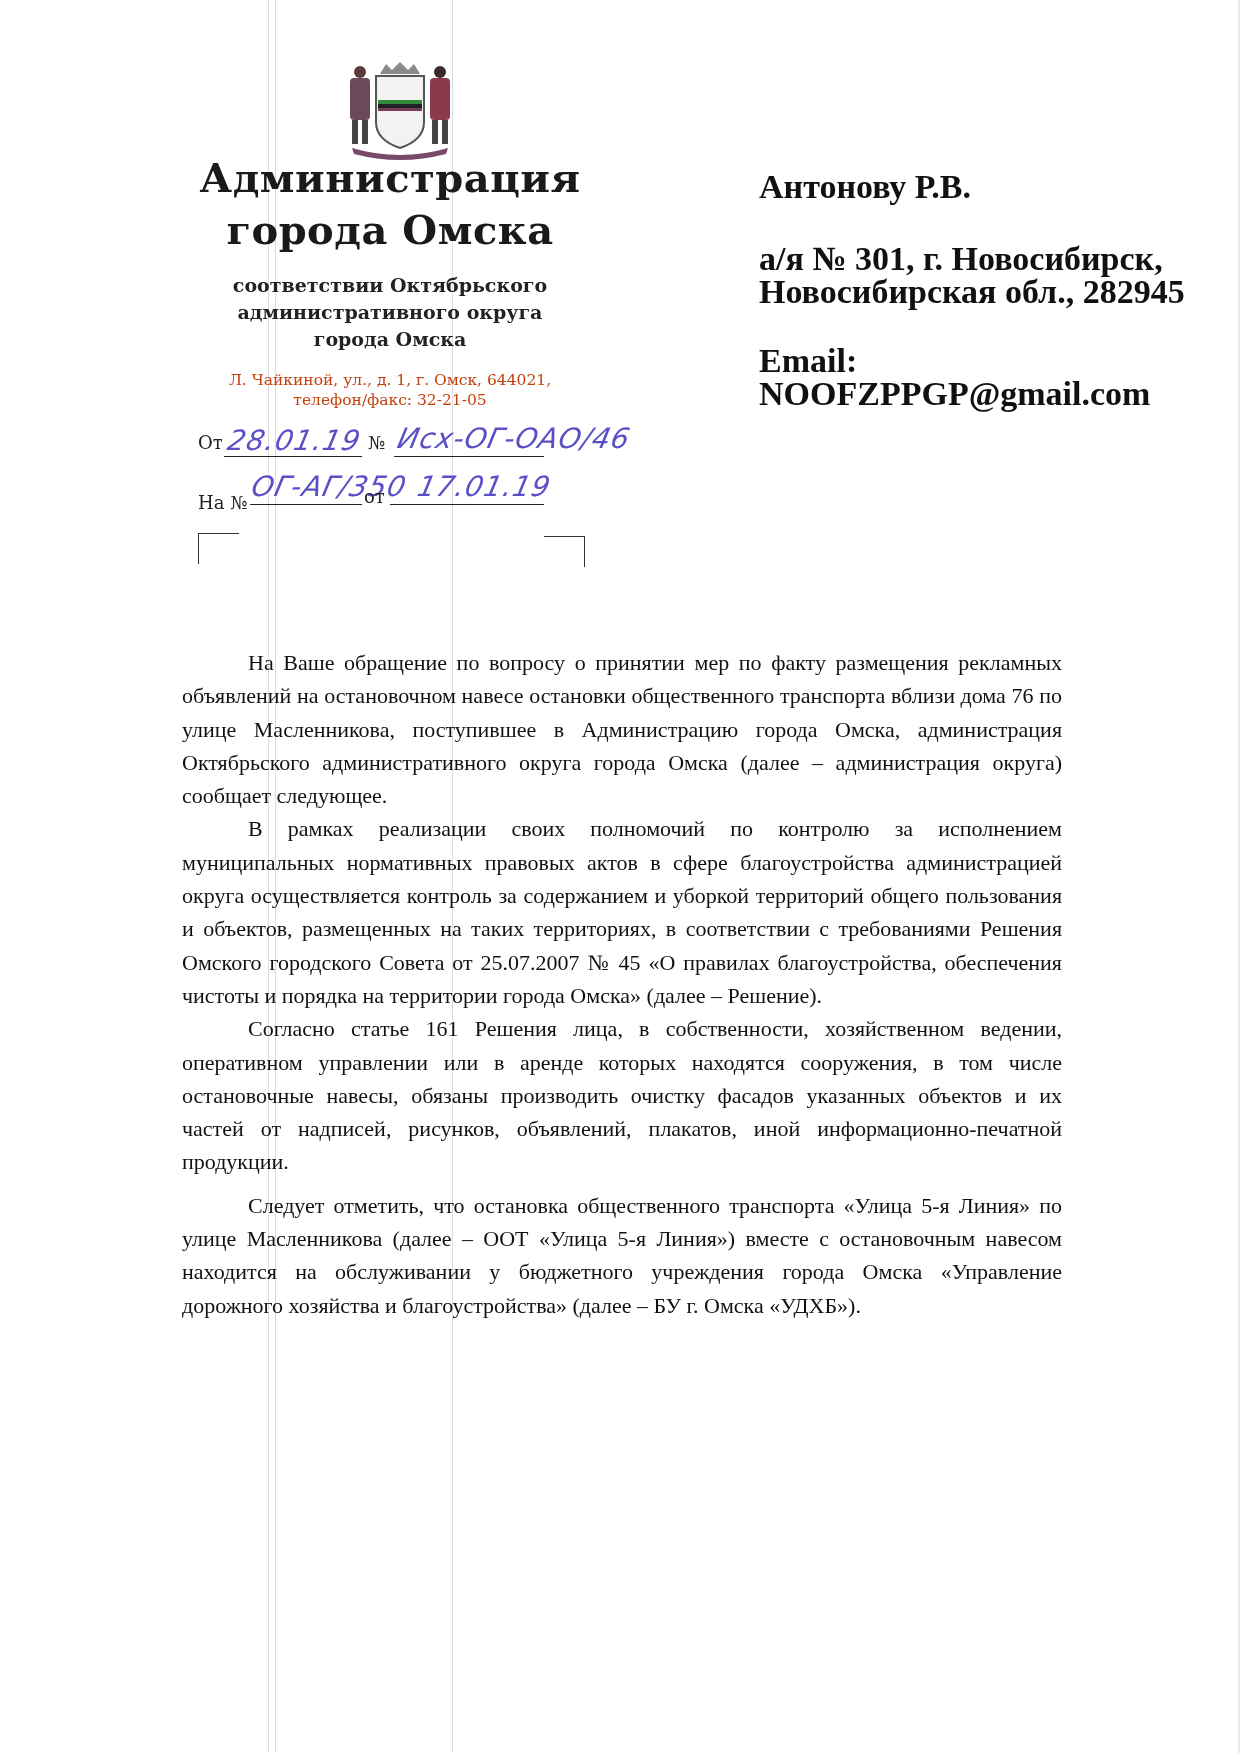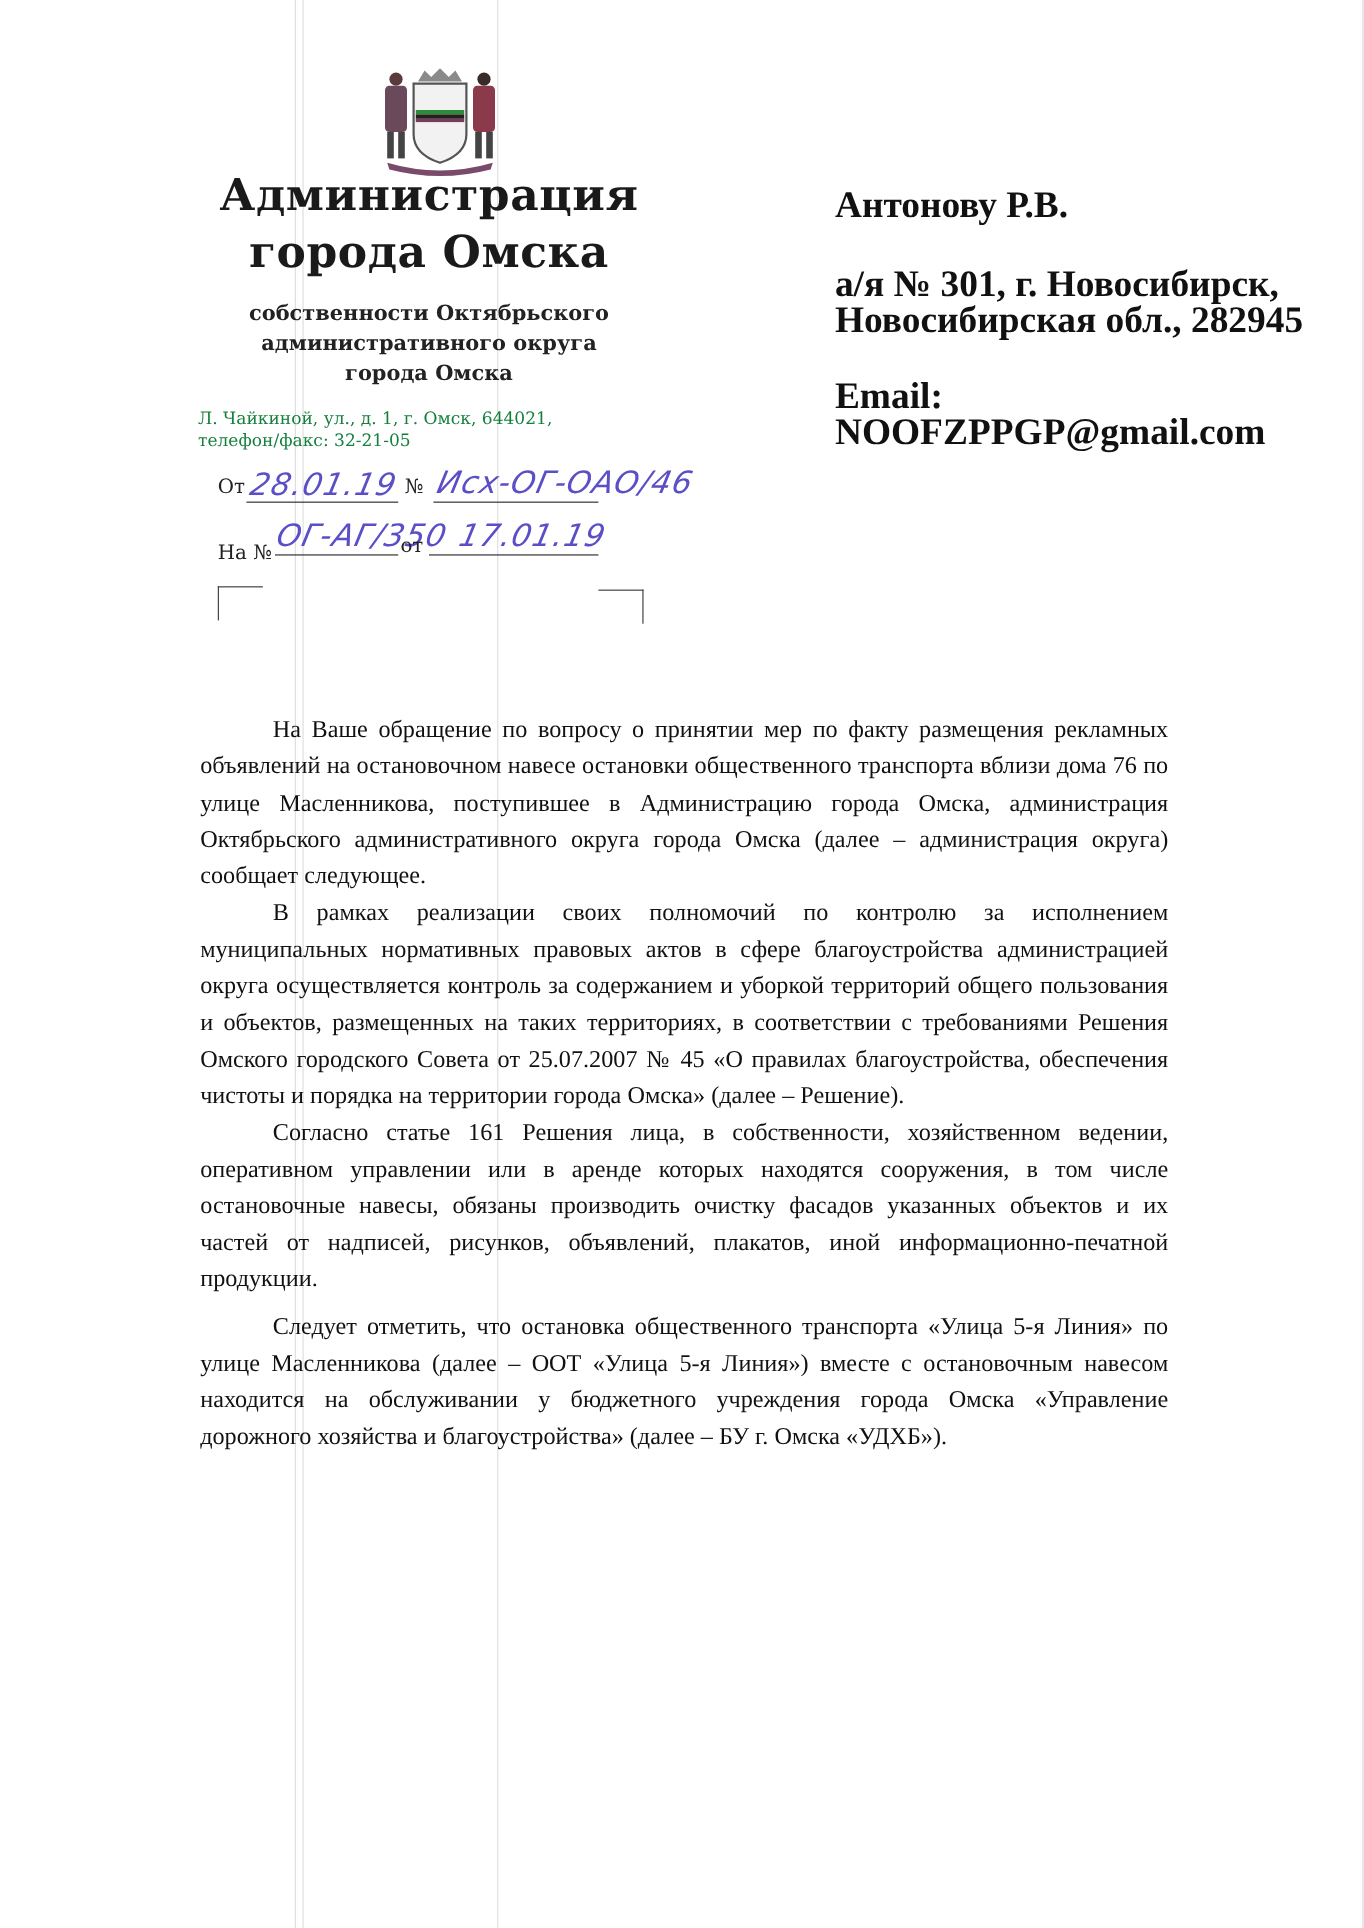--- a/index.html
+++ b/index.html
@@ -5,21 +5,21 @@
   html, body { margin: 0; padding: 0; background: #ffffff; }
   body { width: 1240px; height: 1753px; position: relative; overflow: hidden; font-family: "Liberation Serif", serif; color: #111; }
   .scanline { position: absolute; top: 0; width: 1px; height: 1753px; background: #dcdcdc; }
   .page-edge { position: absolute; top: 0; right: 0; width: 2px; height: 1753px; background: #e8e8e8; }
 
   
   .emblem { position: absolute; left: 336px; top: 62px; width: 128px; height: 100px; }
 
   .admin-title { position: absolute; left: 180px; top: 152px; width: 420px; text-align: center; font-family: "DejaVu Serif", serif; font-size: 40px; line-height: 52px; font-weight: bold; color: #1a1a1a; letter-spacing: 0.5px; }
   .admin-sub { position: absolute; left: 180px; top: 272px; width: 420px; text-align: center; font-family: "DejaVu Serif", serif; font-size: 19px; line-height: 27px; font-weight: bold; color: #222; }
-  .admin-addr { position: absolute; left: 180px; top: 370px; width: 420px; text-align: left; font-family: "DejaVu Serif", serif; font-size: 15.5px; line-height: 20px; color: #15803d; }
+  .admin-addr { position: absolute; left: 180px; top: 370px; width: 420px; text-align: center; font-family: "DejaVu Serif", serif; font-size: 15.5px; line-height: 20px; color: #c2410c; }
 
   .regline { position: absolute; left: 198px; font-family: "DejaVu Serif", serif; font-size: 18px; color: #222; }
   .regline .lbl { position: absolute; white-space: nowrap; }
   .regline .field { position: absolute; border-bottom: 1.5px solid #222; height: 26px; }
   .hand { position: absolute; font-family: "DejaVu Sans", sans-serif; font-style: italic; color: #5a4fc6; font-size: 28px; white-space: nowrap; letter-spacing: 1px; transform: skewX(-12deg); }
 
   .corner { position: absolute; border-color: #333; border-style: solid; width: 40px; height: 30px; }
   .corner.tl { left: 198px; top: 533px; border-width: 1.5px 0 0 1.5px; }
   .corner.tr { left: 544px; top: 536px; border-width: 1.5px 1.5px 0 0; }
 
@@ -57,21 +57,21 @@
   <rect x="106" y="58" width="6" height="24" fill="#444"></rect>
 
   <path d="M16 86 Q64 100 112 86 L110 92 Q64 104 18 92 Z" fill="#7a4a6a"></path>
 </svg>
 
 <div class="admin-title">
   <div>Администрация</div>
   <div>города Омска</div>
 </div>
 <div class="admin-sub">
-  <div>собственности Октябрьского</div>
+  <div>соответствии Октябрьского</div>
   <div>административного округа</div>
   <div>города Омска</div>
 </div>
 <div class="admin-addr">
   <div>Л. Чайкиной, ул., д. 1, г. Омск, 644021,</div>
   <div>телефон/факс: 32-21-05</div>
 </div>
 
 <div class="regline" style="top:430px;">
   <span class="lbl" style="left:0; top:2px;">От</span>

